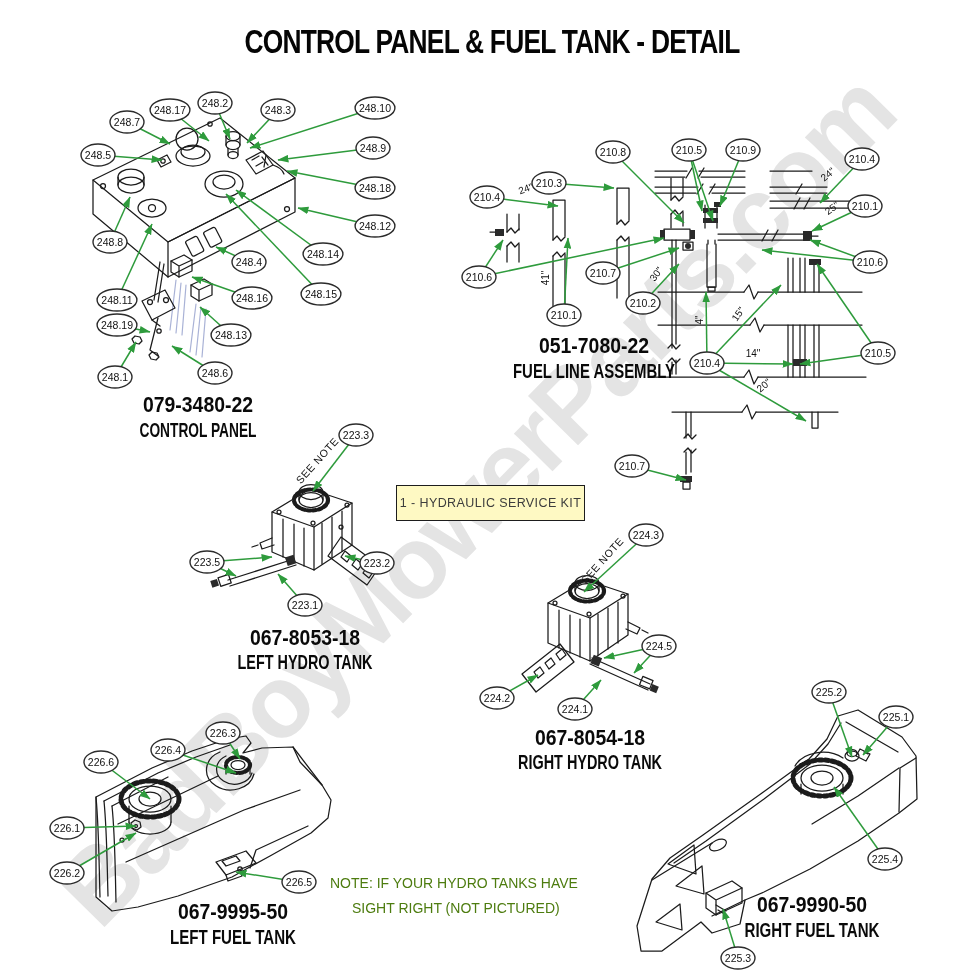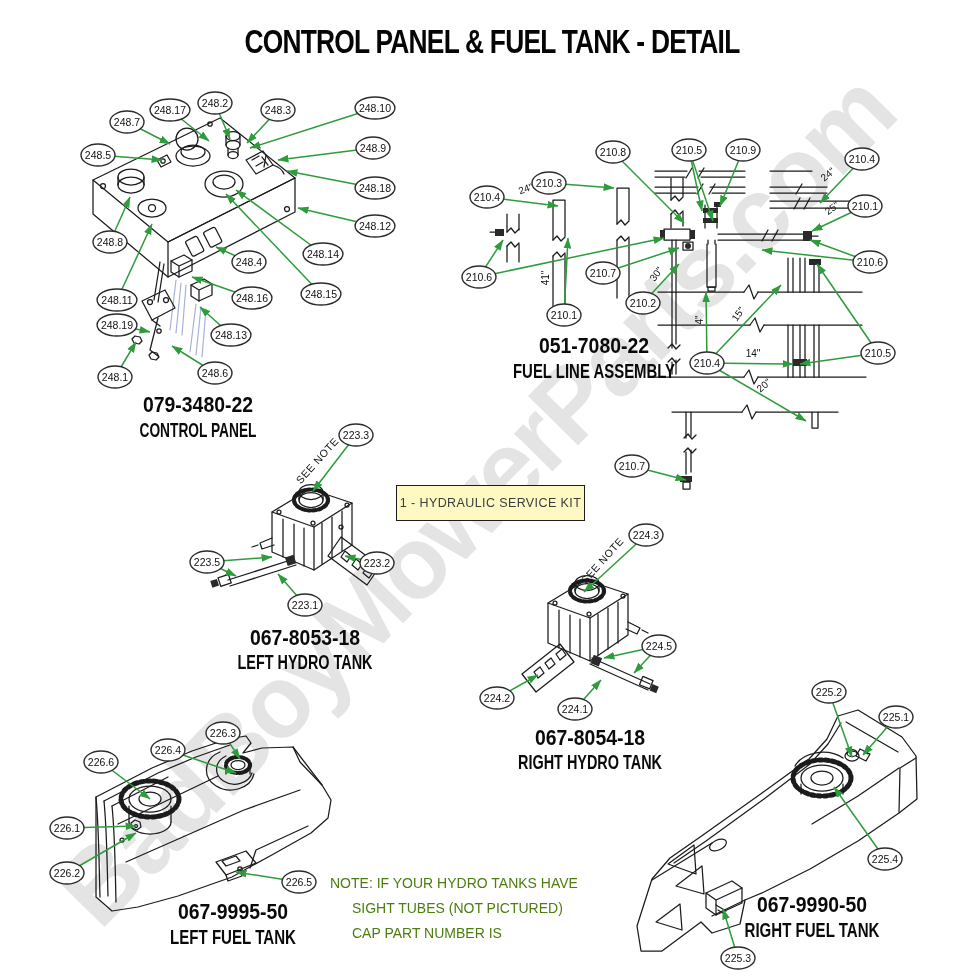--- a/index.html
+++ b/index.html
@@ -434,17 +434,16 @@
         <text x="885" y="862.5" class="bubt" text-anchor="middle">225.4</text>
         <ellipse cx="738" cy="958" rx="17" ry="11" class="bub"></ellipse>
         <text x="738" y="961.5" class="bubt" text-anchor="middle">225.3</text>
       </g>
   </svg>
 
   <div class="kitbox">1 - HYDRAULIC SERVICE KIT</div>
 
   <div class="note">
     <div>NOTE: IF YOUR HYDRO TANKS HAVE</div>
-    <div class="ind">SIGHT TUBES (NOT PICTURED)</div>
-    <div class="ind">CAP PART NUMBER IS</div>
+    <div class="ind">SIGHT RIGHT (NOT PICTURED)</div>
   </div>
 
 </div>
 
 </body></html>

